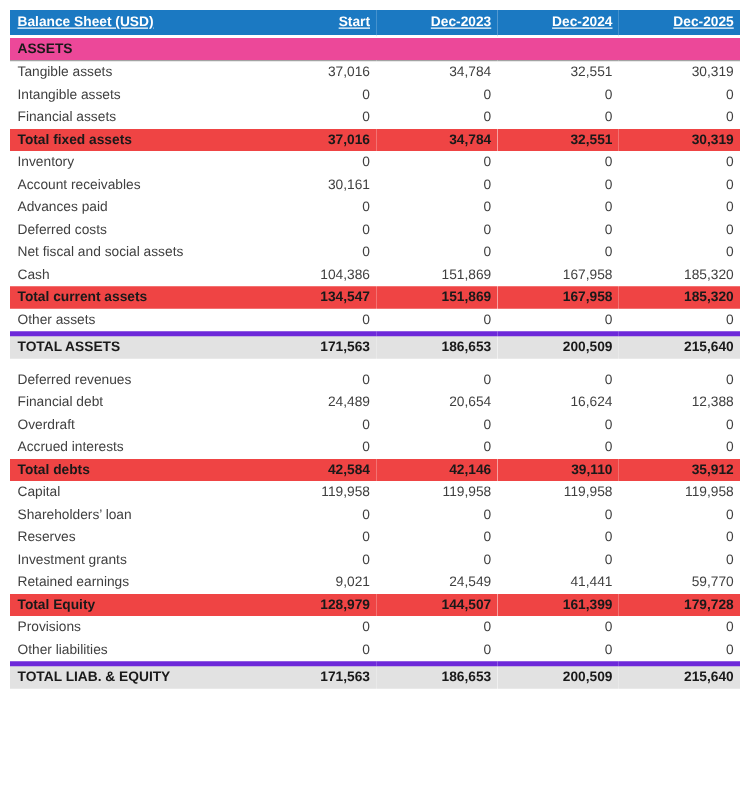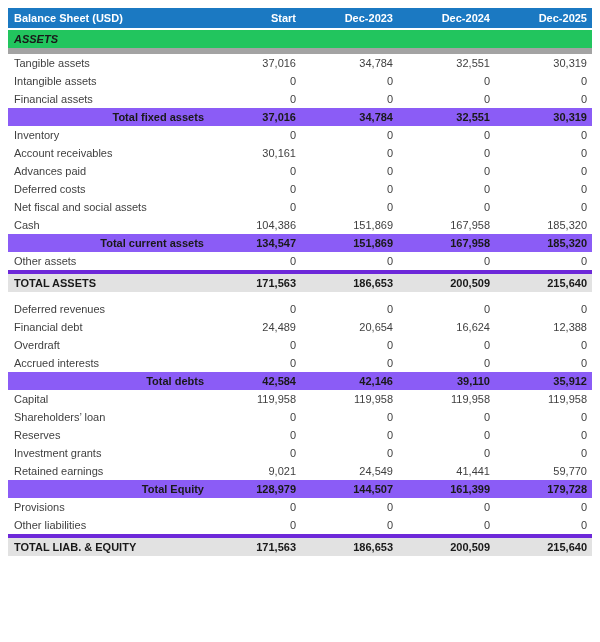--- a/index.html
+++ b/index.html
@@ -24,49 +24,48 @@
   col.c-num   { width: 97px; }
 
   thead th {
     background: #1b79c2;
     color: #ffffff;
     font-weight: 700;
     font-size: 11px;
     height: 20px;
     padding: 0;
     border-bottom: 2px solid #ffffff;
+    text-decoration: underline;
   }
   thead th.label { text-align: left; padding-left: 6px; }
   thead th.num   { text-align: right; padding-right: 5px; }
 
   tbody td {
     font-size: 11px;
     height: 18px;
     padding: 0;
     color: #3f3f3f;
     background: #ffffff;
     white-space: nowrap;
     overflow: hidden;
   }
   tbody td.label { text-align: left; padding-left: 6px; }
   tbody td.num   { text-align: right; padding-right: 5px; }
 
   tr.section td {
-    background: #22c55e;
+    background: #ec4899;
     font-weight: 700;
     color: #191919;
     border-top: 1px solid #ffffff;
-    border-bottom: 6px solid #a3a3a3;
-    font-style: italic;
+    border-bottom: 1px solid #a3a3a3;
   }
   tr.subtotal td {
-    background: #8b5cf6;
+    background: #ef4444;
     font-weight: 700;
     color: #191919;
-    text-align: right;
   }
   tr.total td {
     background: #e2e2e2;
     font-weight: 700;
     color: #191919;
     border-top: 4px solid #6d28d9;
   }
   tbody.gap td {
     height: 8px;
     background: #ffffff;

